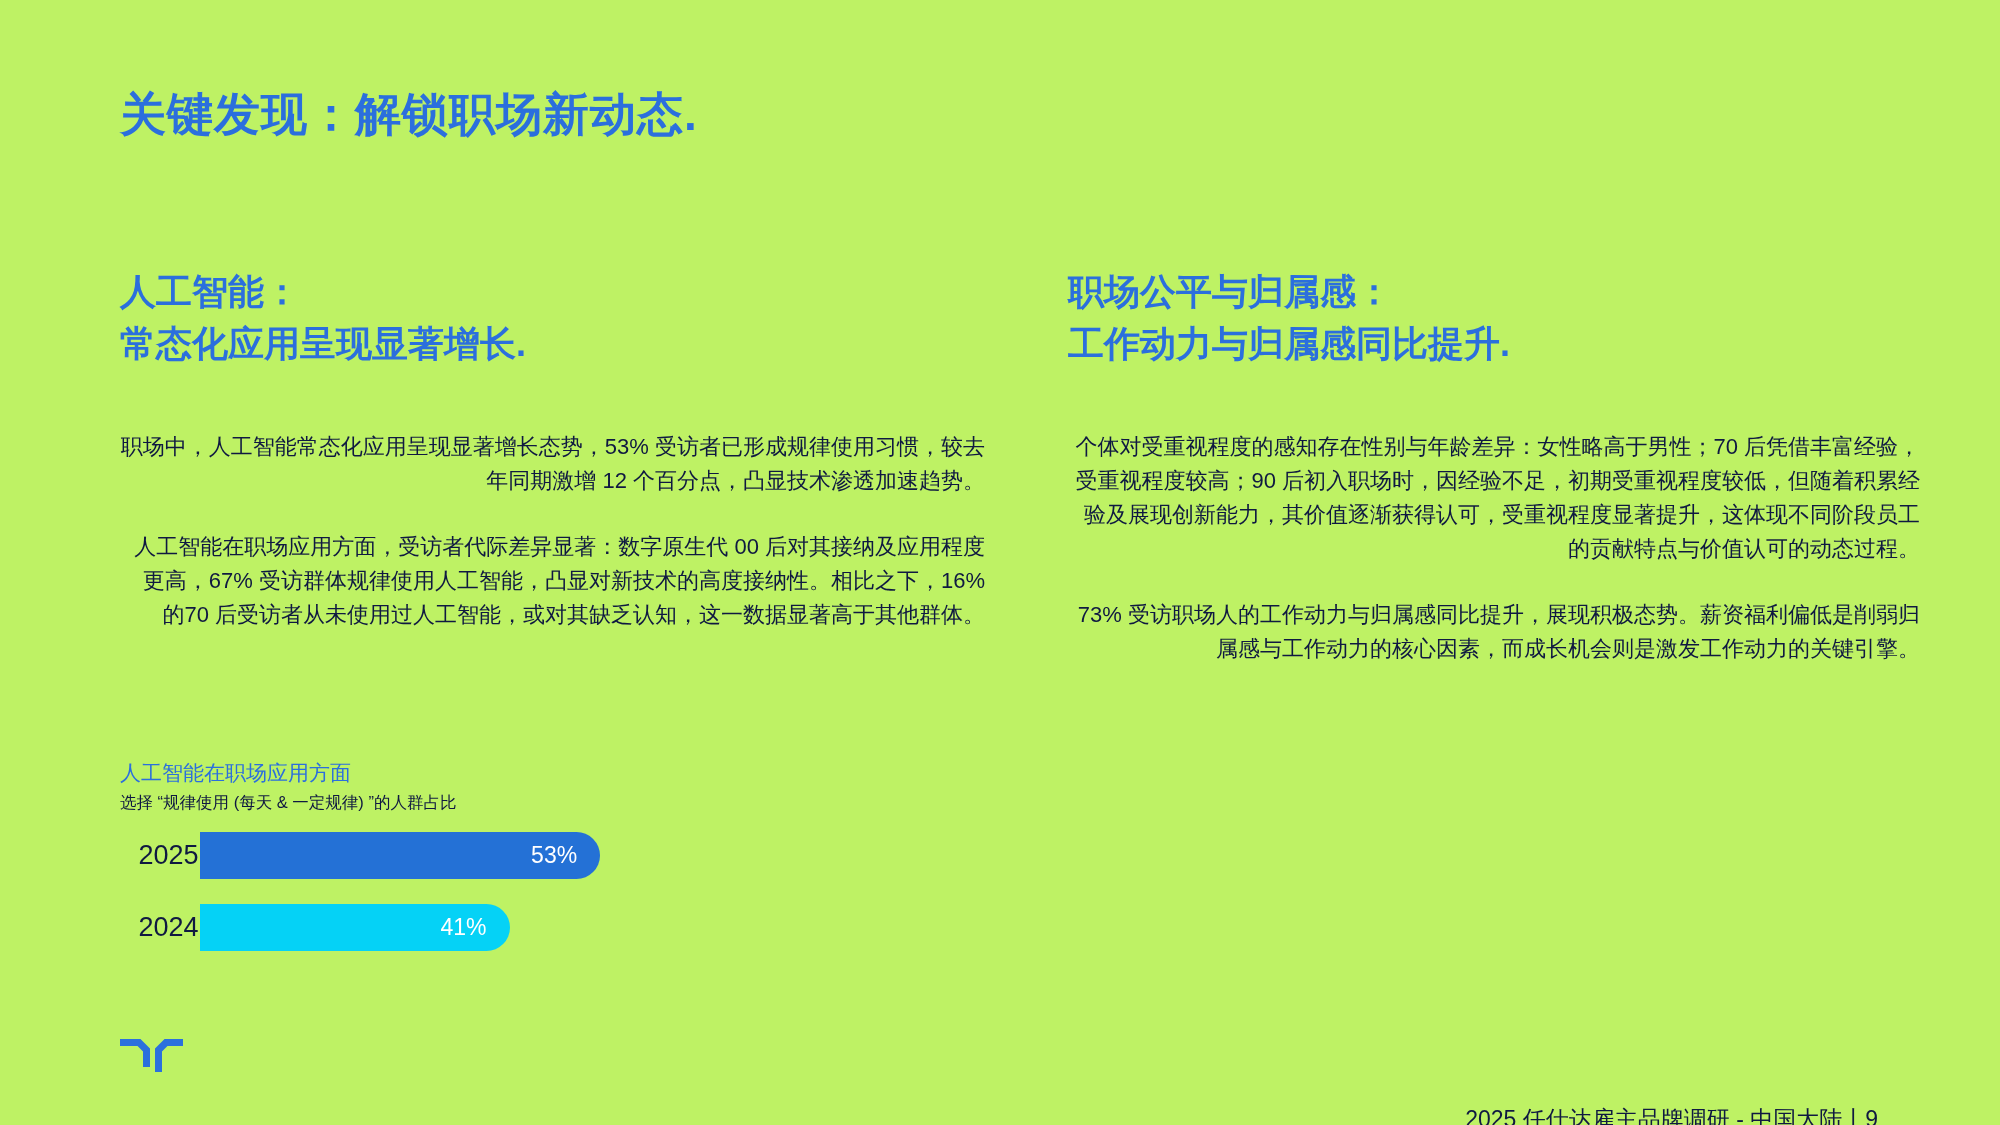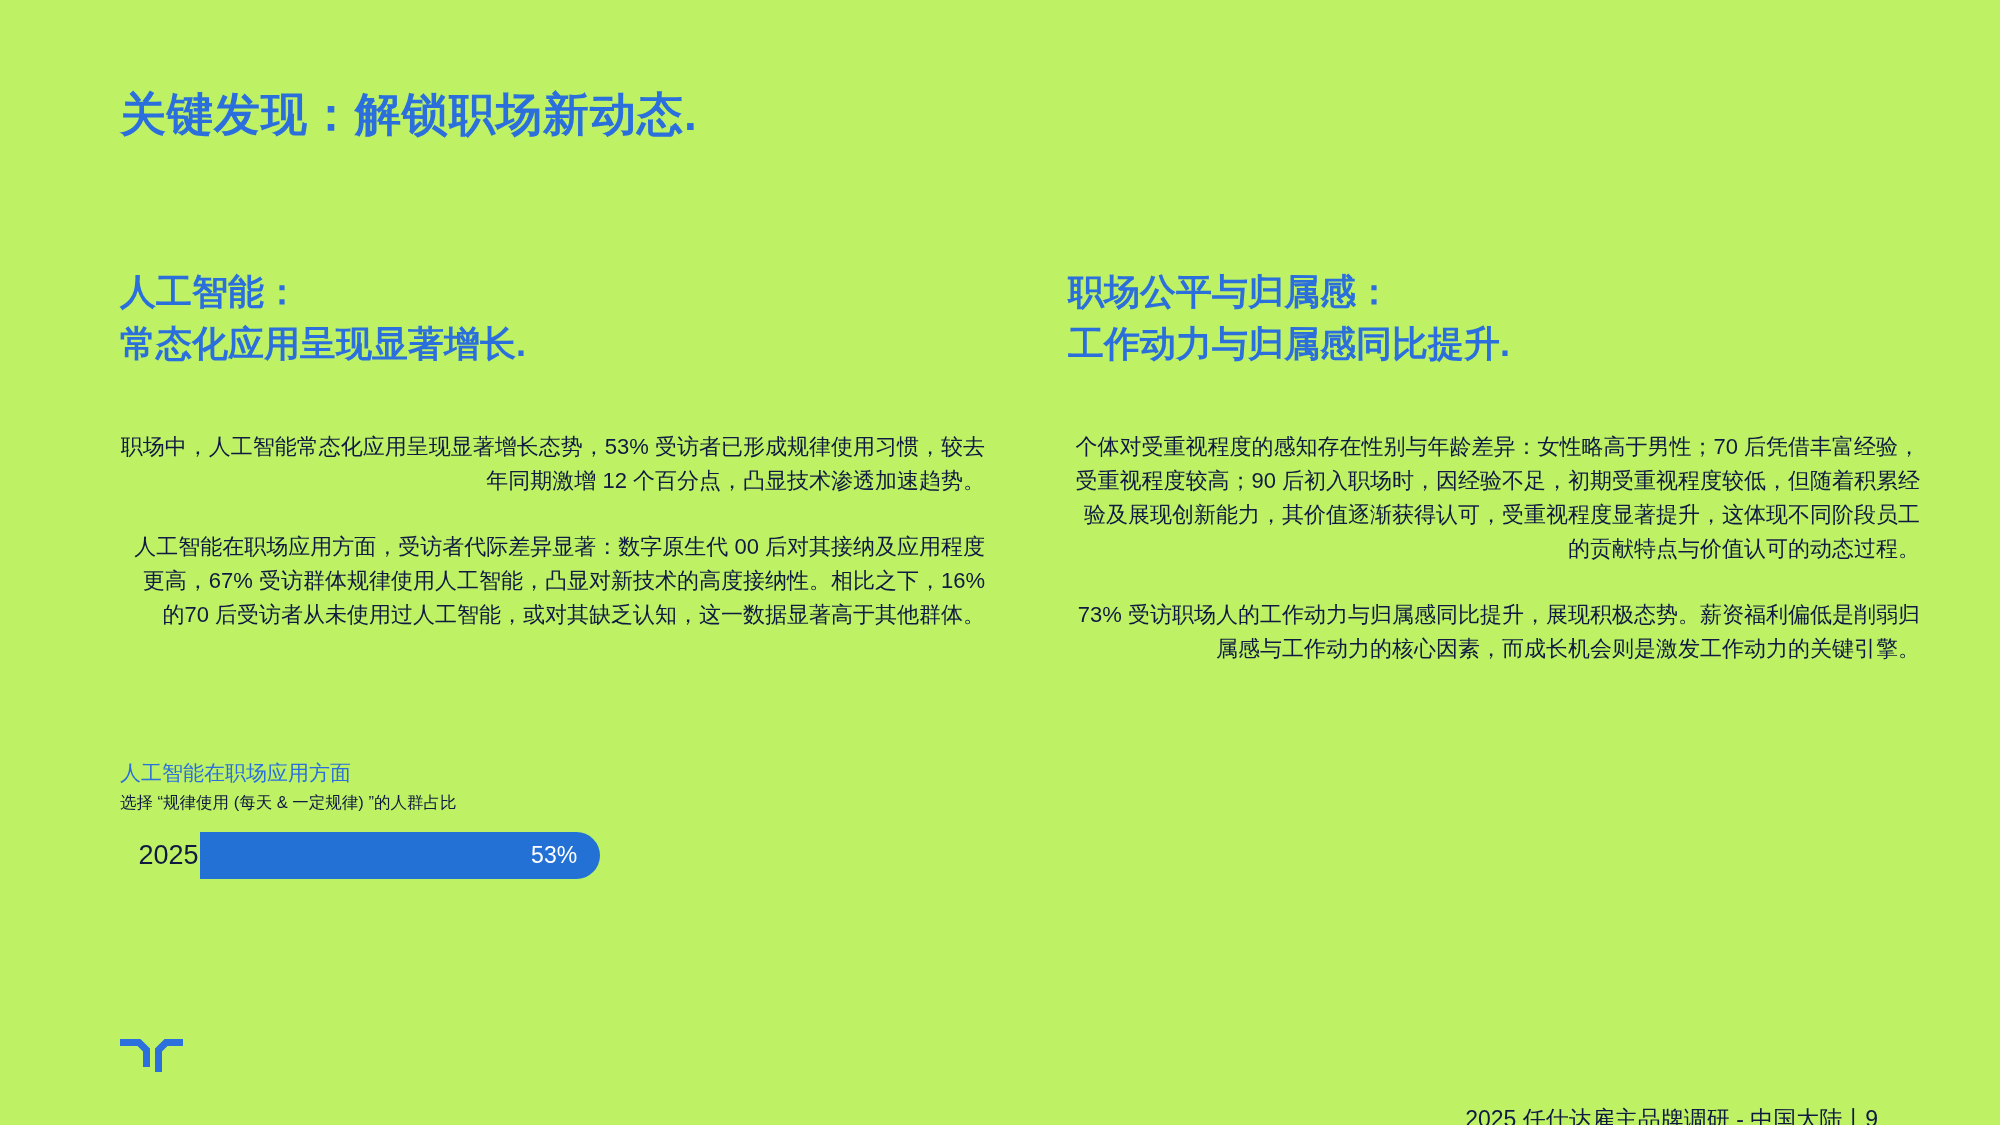--- a/index.html
+++ b/index.html
@@ -138,20 +138,26 @@
   <section class="chart-block">
     <div class="chart-title">人工智能在职场应用方面</div>
     <div class="chart-subtitle">选择 “规律使用 (每天 &amp; 一定规律) ”的人群占比</div>
     <div class="chart-rows">
       <div class="chart-row">
         <div class="chart-year">2025</div>
         <div class="bar" style="width: 400.15px; background: rgb(36, 113, 214);">
           <span class="bar-value">53%</span>
         </div>
       </div>
+      <div class="chart-row">
+        <div class="chart-year">2024</div>
+        <div class="bar" style="width: 309.55px; background: rgb(5, 210, 246);">
+          <span class="bar-value">41%</span>
+        </div>
+      </div>
     </div>
   </section>
 
   <svg class="footer-logo" viewBox="0 0 66 36" xmlns="http://www.w3.org/2000/svg" aria-hidden="true">
     <path d="M0 4.5 H19 L26.5 12 V29" fill="none" stroke="#2B70DD" stroke-width="7"></path>
     <path d="M63 4.5 H46 L38.5 12 V34" fill="none" stroke="#2B70DD" stroke-width="7"></path>
   </svg>
   <div class="footer-text">2025 任仕达雇主品牌调研 - 中国大陆丨9</div>
 
 </div>

